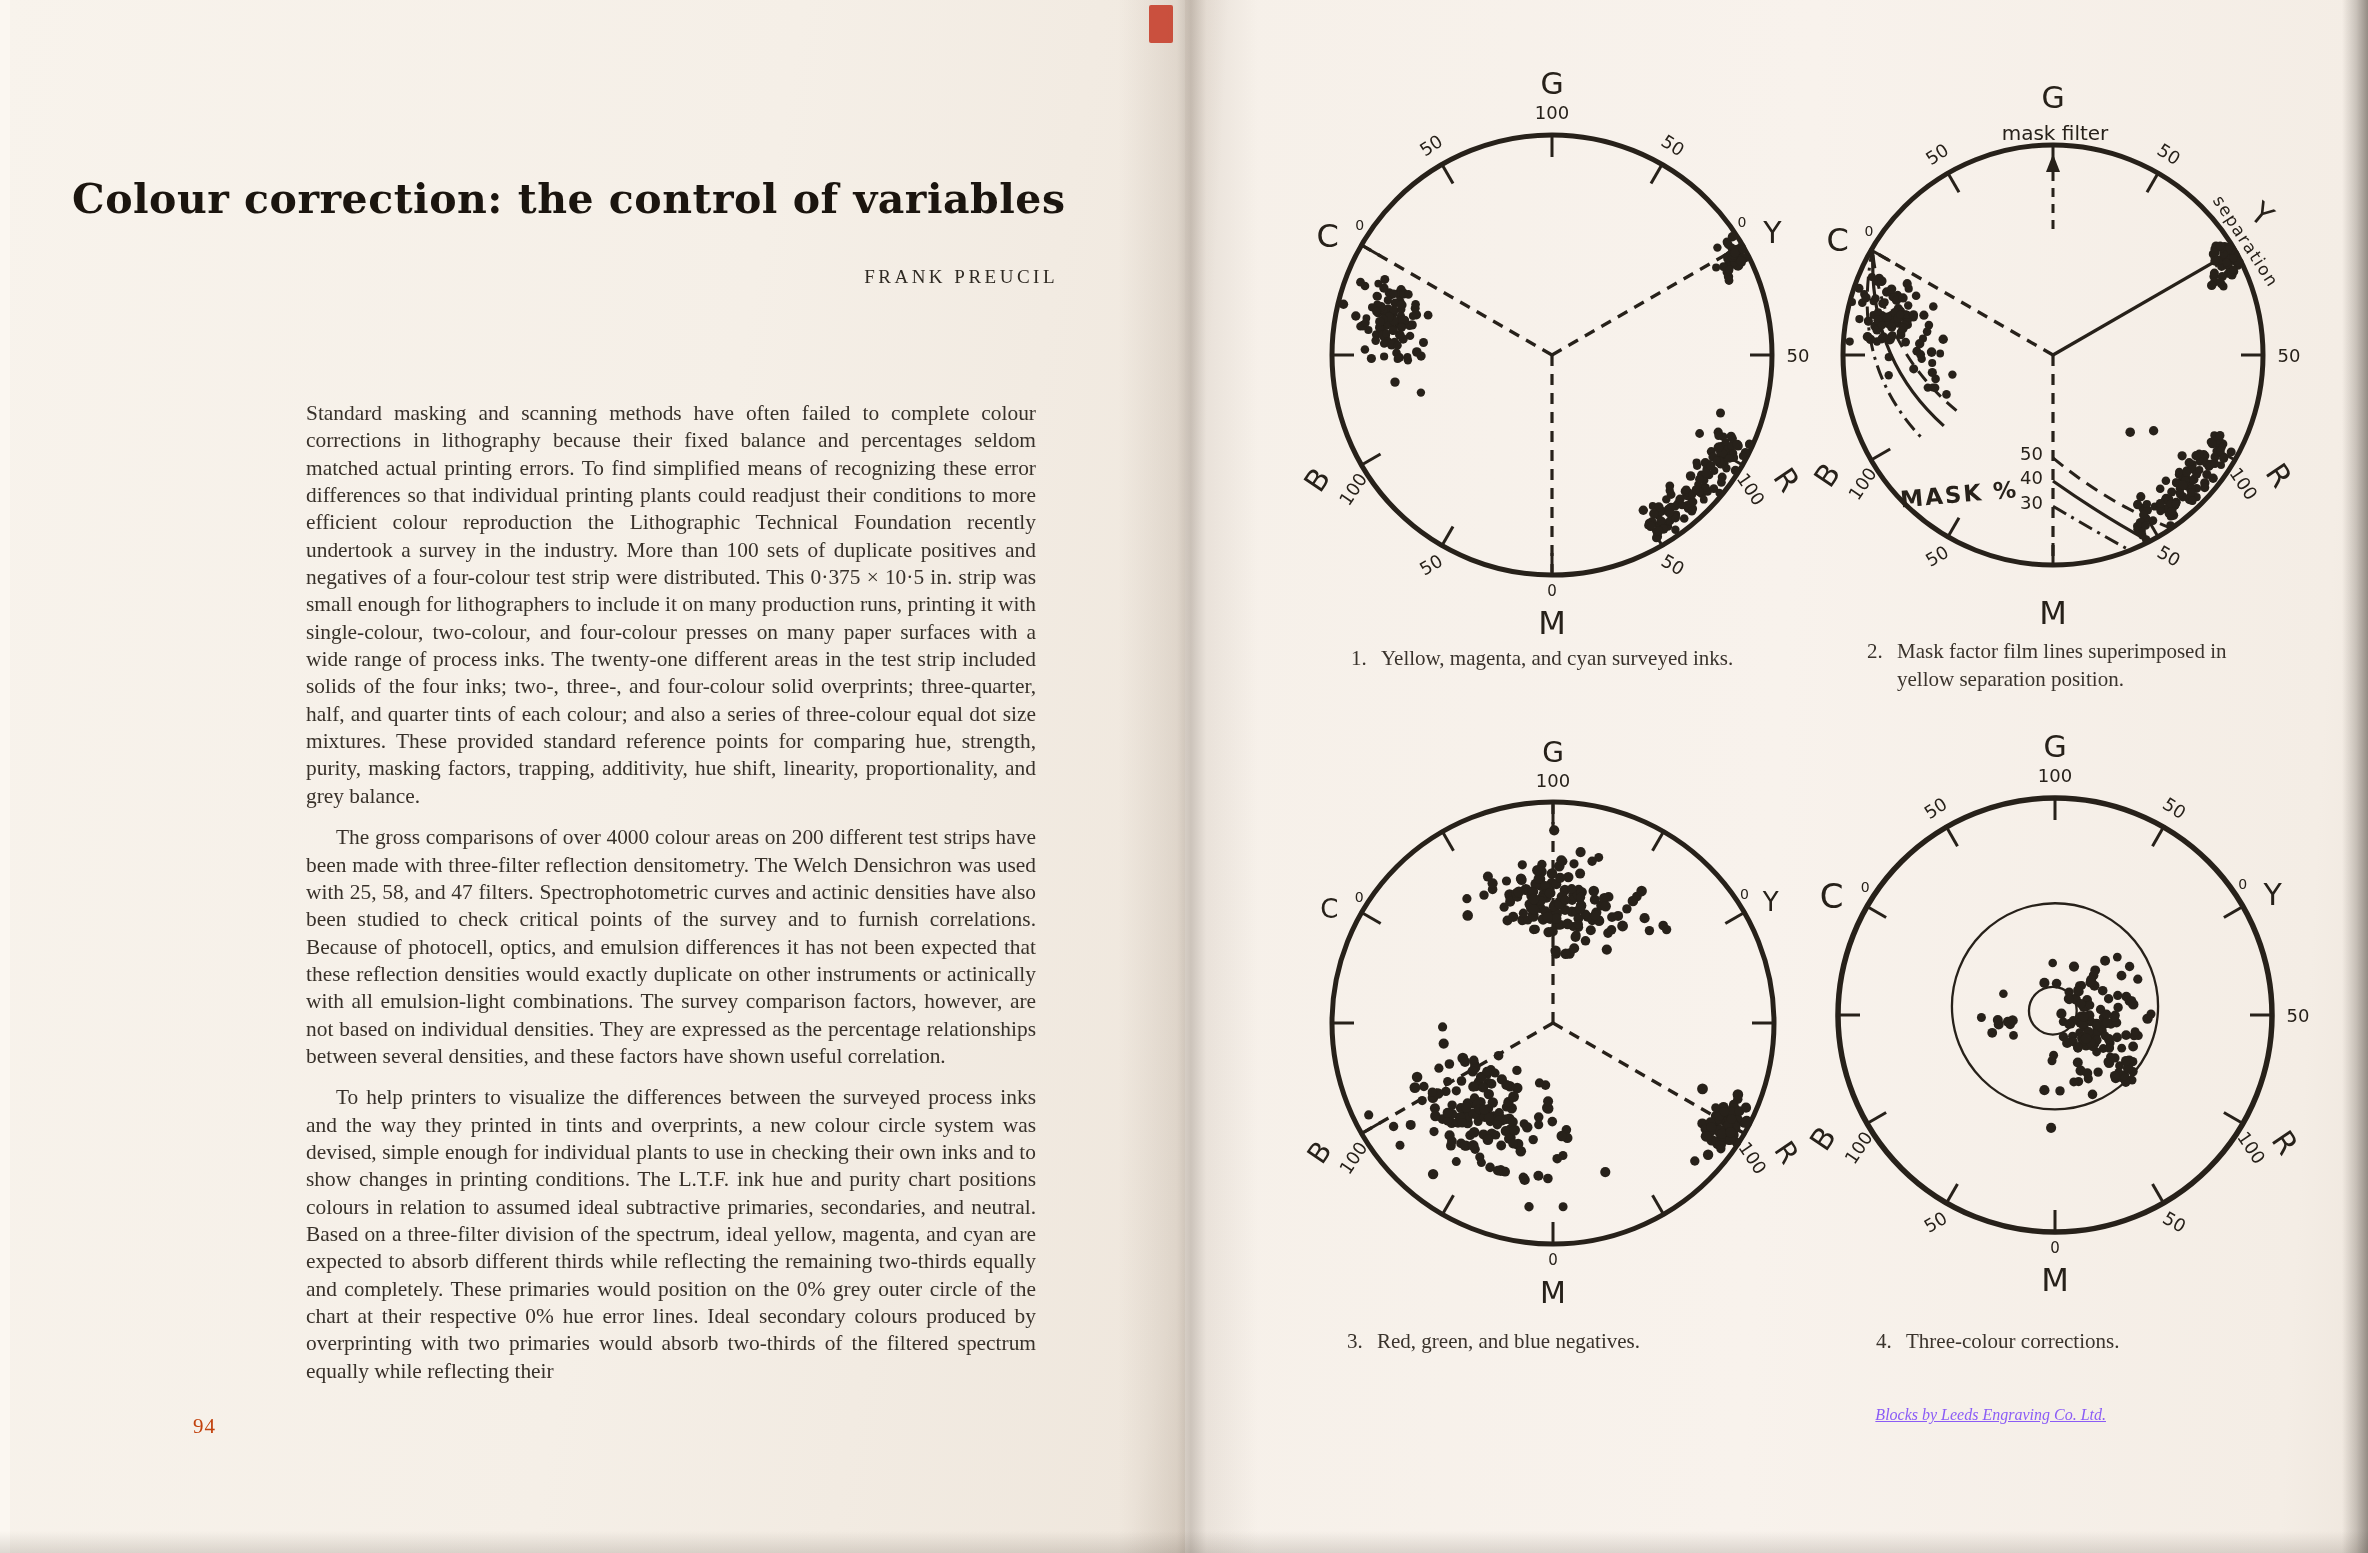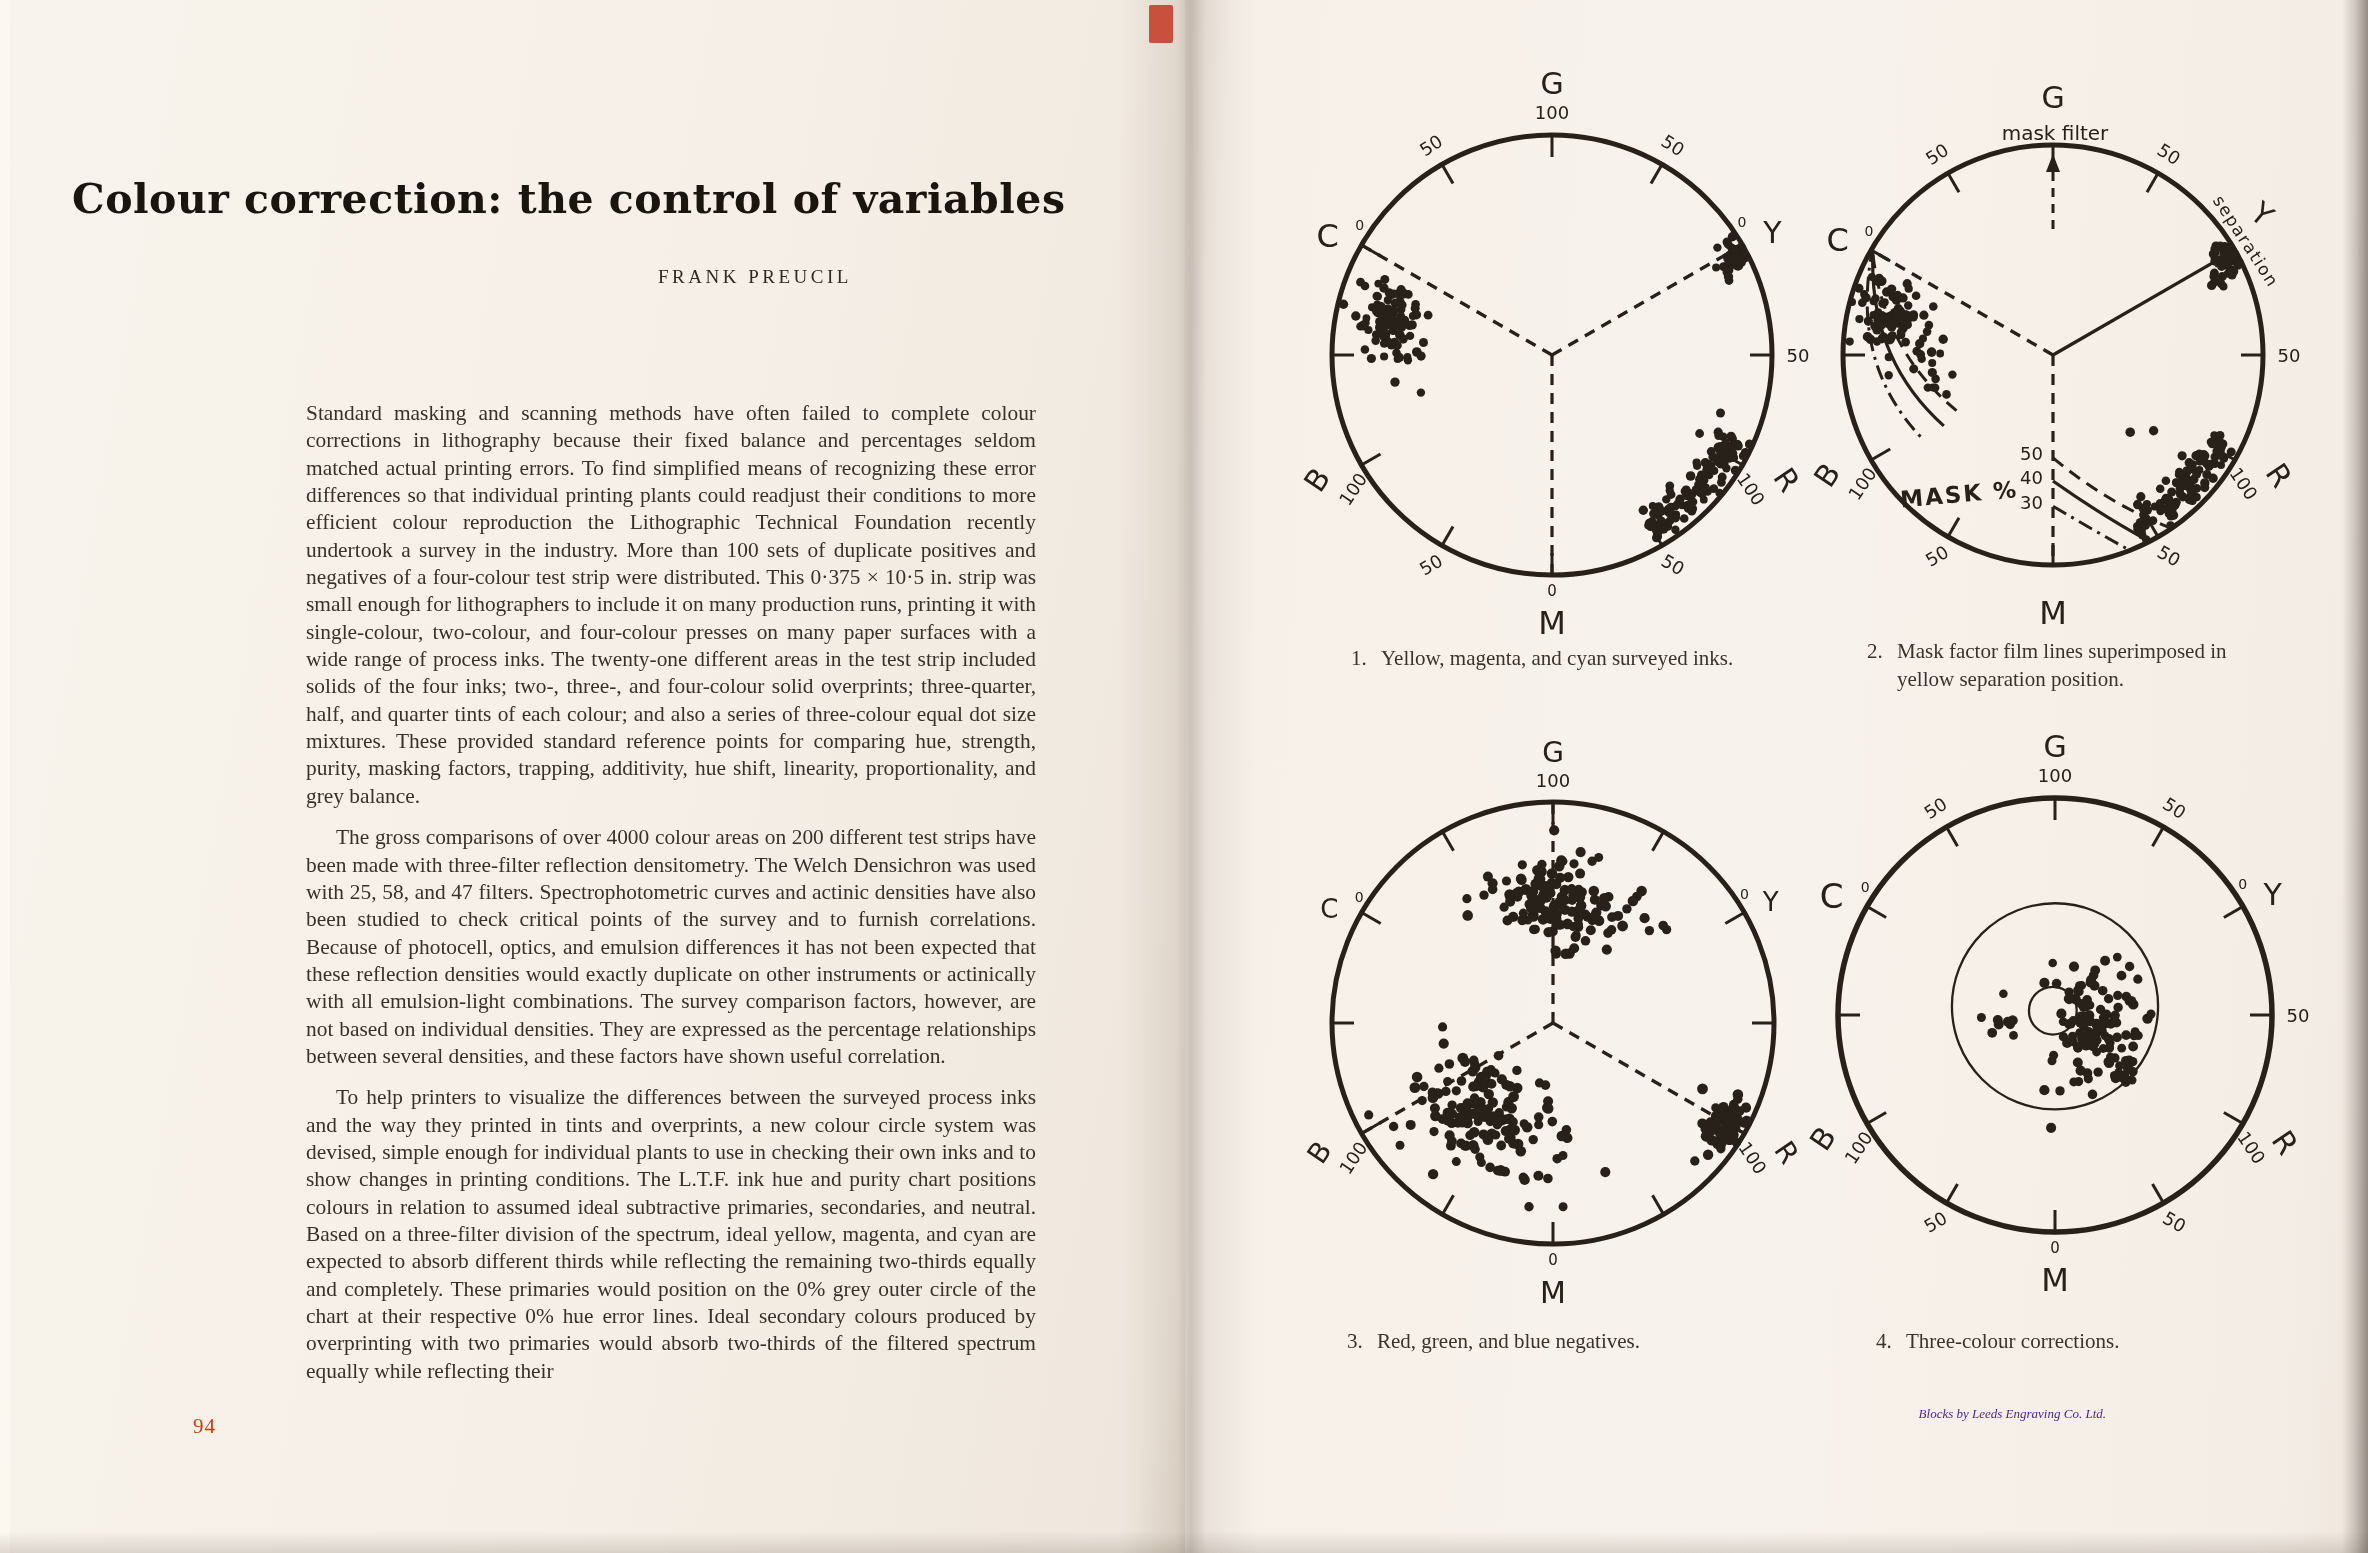--- a/index.html
+++ b/index.html
@@ -13,32 +13,32 @@
         background:linear-gradient(90deg,rgba(118,98,80,0) 0%,rgba(118,98,80,0.14) 42%,rgba(84,68,54,0.26) 52%,rgba(118,98,80,0.10) 63%,rgba(118,98,80,0) 100%);}
   .edge-right{position:absolute;right:0;top:0;width:26px;height:1553px;pointer-events:none;
         background:linear-gradient(90deg,rgba(90,82,74,0) 0%,rgba(90,82,74,0.28) 55%,#948c84 100%);}
   .edge-left{position:absolute;left:0;top:0;width:10px;height:1553px;background:#fbf7f1;pointer-events:none;}
   .edge-bottom{position:absolute;left:0;bottom:0;width:2368px;height:22px;pointer-events:none;
         background:linear-gradient(0deg,rgba(70,58,46,0.16),rgba(70,58,46,0));}
   .red-mark{position:absolute;left:1149px;top:5px;width:24px;height:38px;background:#c6402d;border-radius:2px;opacity:.9;}
 
   .title{position:absolute;left:72px;top:148px;width:1020px;
         font-family:"DejaVu Serif",serif;font-weight:700;font-size:41px;letter-spacing:.5px;color:#1b150f;}
-  .author{position:absolute;left:658px;top:266px;width:400px;text-align:left;
+  .author{position:absolute;left:658px;top:266px;width:400px;text-align:right;
         font-size:19px;letter-spacing:3.5px;color:#2f2a23;}
   .bodytext{position:absolute;left:292px;top:386px;width:758px;
         font-size:21.4px;line-height:27.35px;text-align:justify;color:#38312a;}
   .bodytext p{margin:14px;}
   .bodytext p.indent{text-indent:30px;}
   .pagenum{position:absolute;left:193px;top:1414px;font-size:21px;letter-spacing:1px;color:#c2410c;}
 
   .fig-caption{position:absolute;display:flex;font-size:21px;line-height:28px;color:#3a332c;}
   .fig-num{width:30px;flex:0 0 30px;}
   .credit{position:absolute;left:1700px;top:1406px;width:406px;text-align:right;
-        font-style:italic;font-size:13px;color:#4c1d95;}
+        font-style:italic;font-size:16px;color:#8b5cf6;text-decoration:underline;}
   svg.figs{position:absolute;left:0;top:0;pointer-events:none;}
 </style>
 </head>
 <body>
 
 <div class="page">
   <div class="leaf-left"></div>
   <div class="leaf-right"></div>
 
   <h1 class="title">Colour correction: the control of variables</h1>

